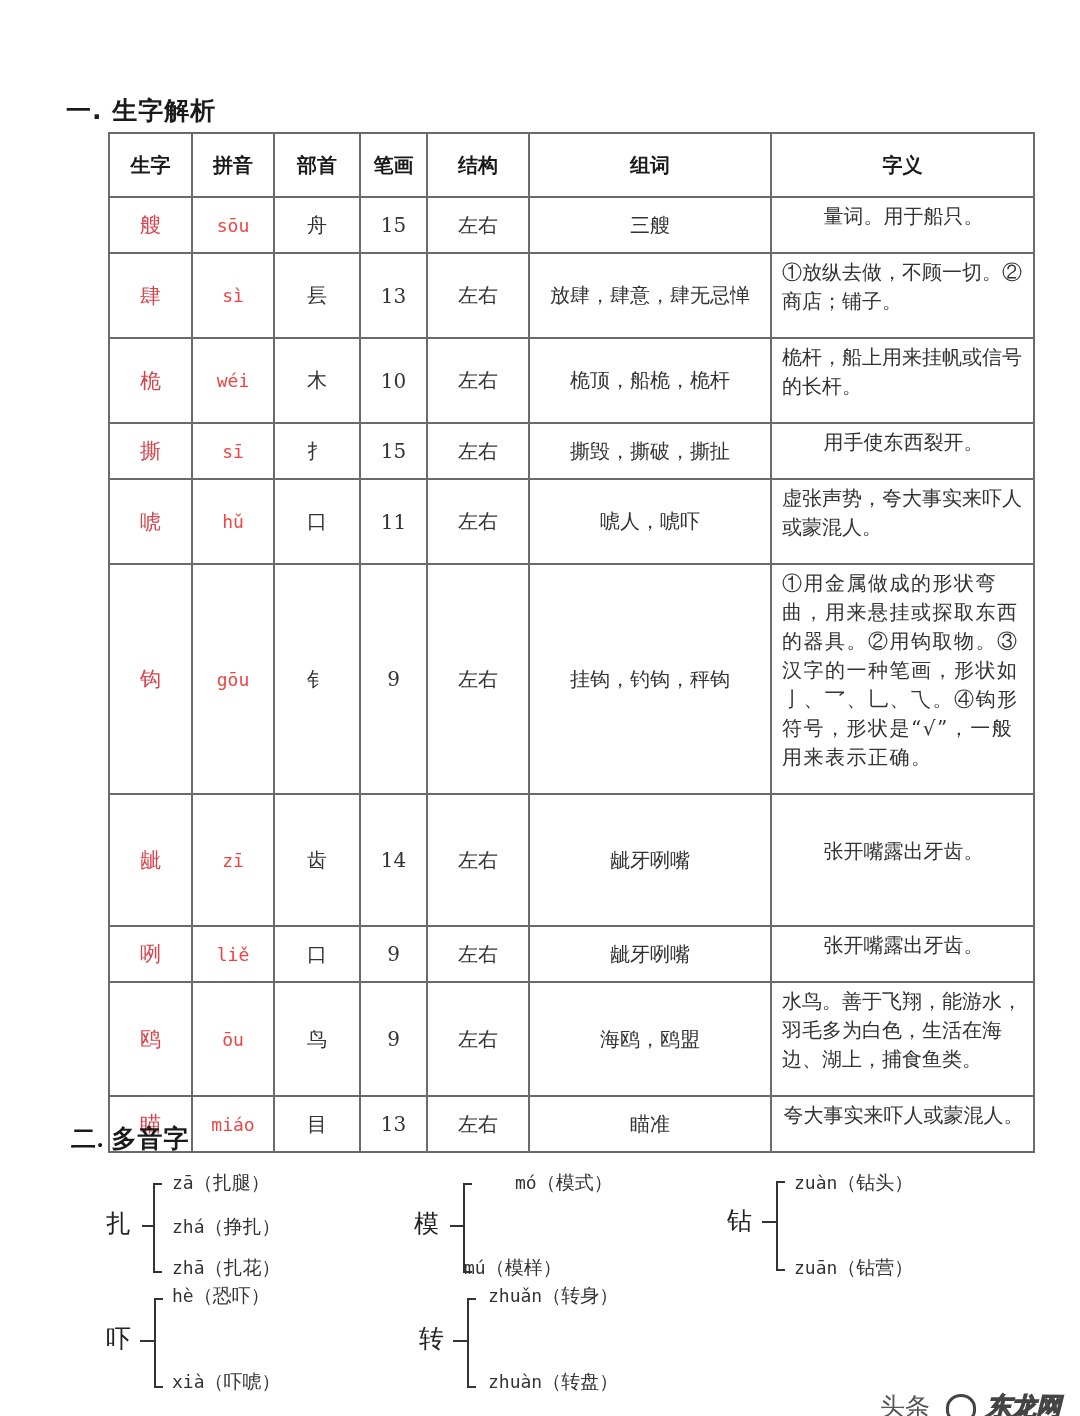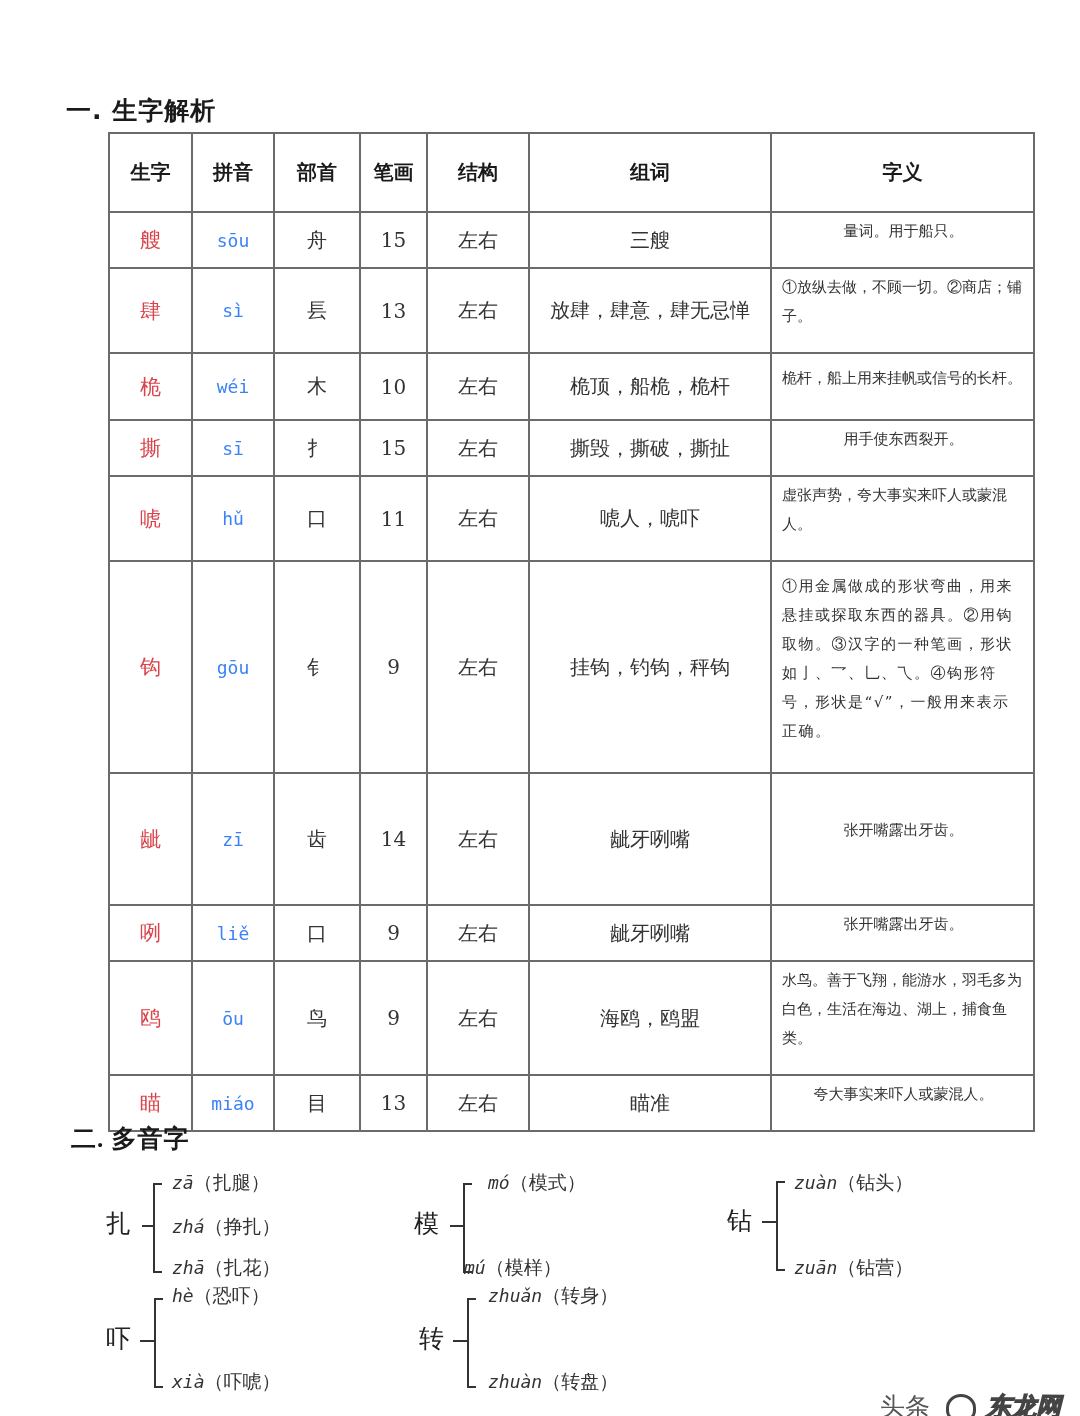--- a/index.html
+++ b/index.html
@@ -10,31 +10,31 @@
   #title1 { left: 66px; top: 78px; margin-top: 16px; }
   #title2 { left: 71px; top: 1122px; font-family: Liberation Serif, serif; }
 
   table.vocab { position: absolute; left: 108px; top: 132px; border-collapse: collapse;
                 table-layout: fixed; width: 925px; }
   table.vocab td, table.vocab th { border: 2px solid #6b6b6b; text-align: center; vertical-align: middle;
                 padding: 0; font-size: 20px; color: #333; font-weight: normal; }
   table.vocab th { font-family: "DejaVu Sans", "Liberation Sans", sans-serif; font-weight: bold;
                 font-size: 20px; color: #1a1a1a; }
   table.vocab td.char { color: #d9434b; font-size: 21px; }
-  table.vocab td.pinyin { font-family: "DejaVu Sans Mono", "Liberation Mono", monospace; font-size: 18px; color: #3b82f6; }
-  table.vocab td.meaning { padding: 4px 8px 21px 10px; line-height: 29px; font-size: 15px; }
+  table.vocab td.pinyin { font-family: "DejaVu Sans Mono", "Liberation Mono", monospace; font-size: 18px; color: #ef4444; }
+  table.vocab td.meaning { padding: 4px 8px 21px 10px; line-height: 29px; font-size: 20px; }
   table.vocab td.meaning.left { text-align: left; }
   table.vocab td.meaning.dense { letter-spacing: 1.5px; }
 
   .poly { position: absolute; font-size: 19px; color: #333; }
   .poly .head { position: absolute; font-size: 25px; color: #222; }
   .poly .stem { position: absolute; height: 2px; background: #333; }
   .poly .brace { position: absolute; width: 7px; border: 2px solid #333; border-right: none; }
   .poly .reading { position: absolute; white-space: nowrap; font-size: 19px; }
-  .poly .py { font-family: "DejaVu Sans Mono", "Liberation Mono", monospace; font-size: 18px; font-style: italic; }
+  .poly .py { font-family: "DejaVu Sans Mono", "Liberation Mono", monospace; font-size: 18px; }
 
   .watermark { position: absolute; left: 880px; top: 1362px; font-family: "DejaVu Sans", "Liberation Sans", sans-serif;
                font-size: 25px; color: #555; white-space: nowrap; margin-top: 28px; }
   .watermark .wm-main { color: #fff; -webkit-text-stroke: 1.2px #444; font-weight: bold; font-style: italic; }
   .watermark .wm-at { display: inline-block; width: 24px; height: 22px; border: 3px solid #444;
                       border-radius: 50% 50% 40% 40%; margin: 0 2px 0 8px; vertical-align: middle; }
 </style>
 </head>
 <body>
 
@@ -44,21 +44,21 @@
   <colgroup>
     <col style="width:83px">
       <col style="width:82px">
       <col style="width:86px">
       <col style="width:67px">
     <col style="width:102px">
       <col style="width:242px">
       <col style="width:263px">
   </colgroup>
   <tbody>
-      <tr style="height:79px">
+      <tr style="height:64px">
     <th>生字</th>
     <th>拼音</th>
     <th>部首</th>
     <th>笔画</th>
     <th>结构</th>
     <th>组词</th>
     <th>字义</th>
   </tr>
   <tr style="height:56px">
     <td class="char">艘</td>
@@ -161,21 +161,21 @@
   <span class="brace" style="left:153px;top:1183px;height:86px;"></span>
   <span class="reading" style="left:172px;top:1170px;"><span class="py">zā</span><span>（扎腿）</span></span>
   <span class="reading" style="left:172px;top:1214px;"><span class="py">zhá</span><span>（挣扎）</span></span>
   <span class="reading" style="left:172px;top:1255px;"><span class="py">zhā</span><span>（扎花）</span></span>
 </div>
 
 <div class="poly" style="left:0;top:0;">
   <span class="head" style="left:414px;top:1207px;">模</span>
   <span class="stem" style="left:450px;top:1225px;width:15px;"></span>
   <span class="brace" style="left:463px;top:1183px;height:86px;"></span>
-  <span class="reading" style="left:488px;top:1170px;"><span class="py">mó</span><span>（模式）</span></span>
+  <span class="reading" style="left:515px;top:1170px;"><span class="py">mó</span><span>（模式）</span></span>
   <span class="reading" style="left:464px;top:1255px;"><span class="py">mú</span><span>（模样）</span></span>
 </div>
 
 <div class="poly" style="left:0;top:0;">
   <span class="head" style="left:727px;top:1204px;">钻</span>
   <span class="stem" style="left:762px;top:1221px;width:15px;"></span>
   <span class="brace" style="left:776px;top:1181px;height:86px;"></span>
   <span class="reading" style="left:794px;top:1170px;"><span class="py">zuàn</span><span>（钻头）</span></span>
   <span class="reading" style="left:794px;top:1255px;"><span class="py">zuān</span><span>（钻营）</span></span>
 </div>

